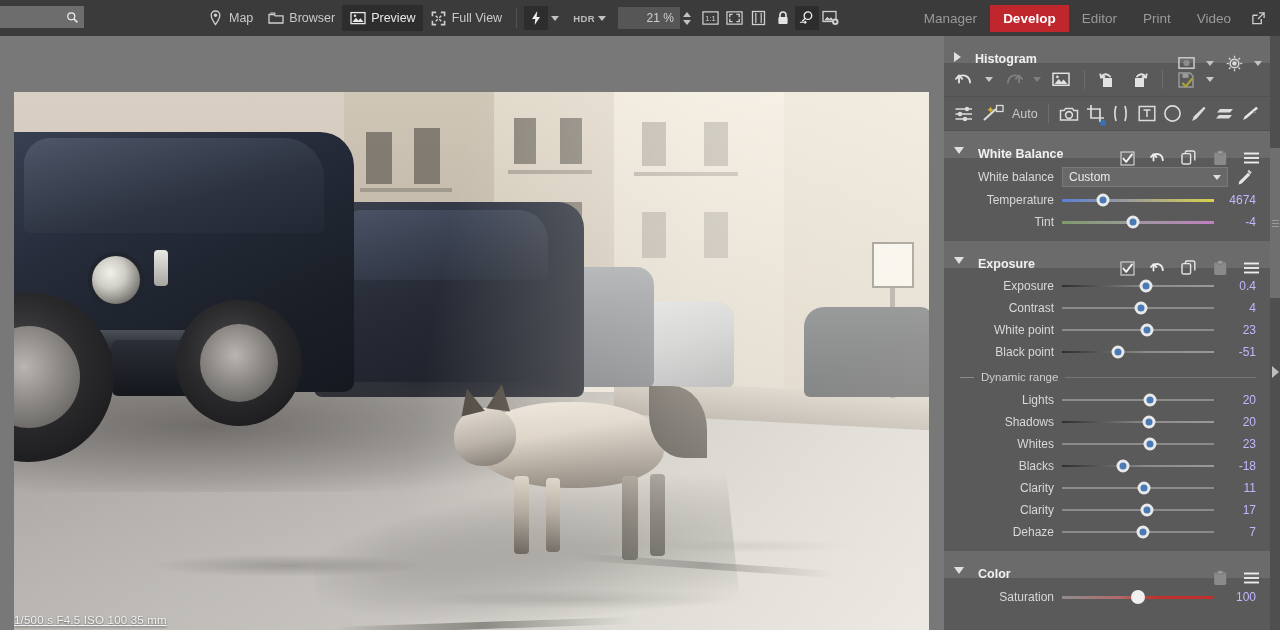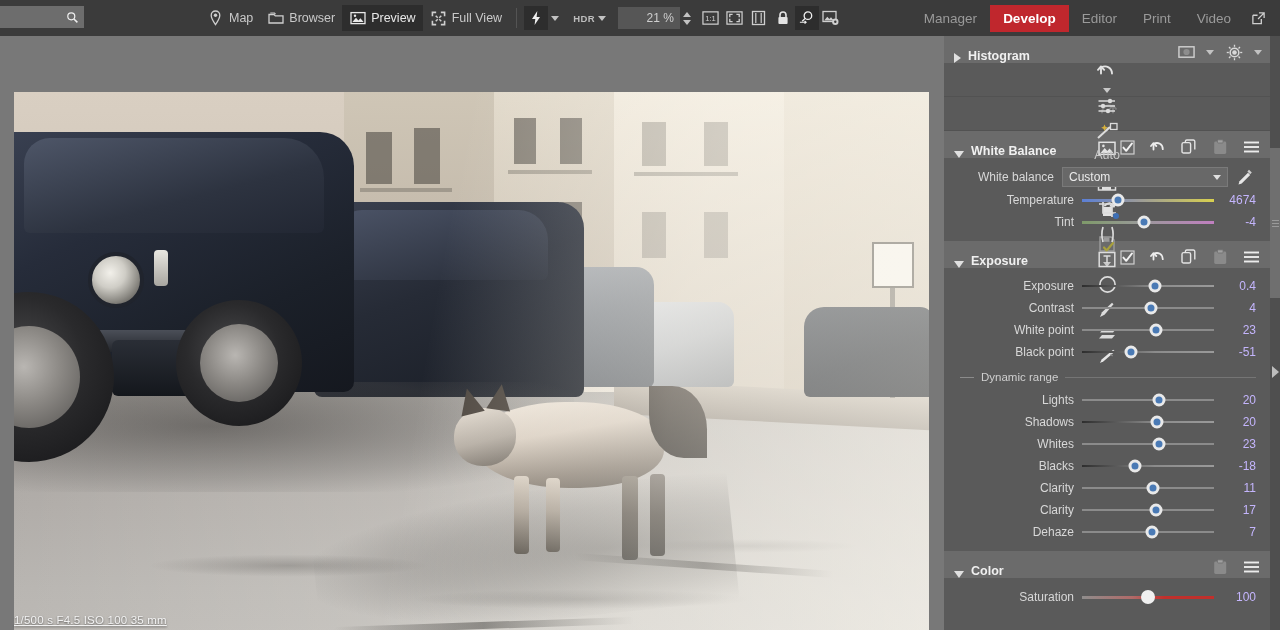--- a/index.html
+++ b/index.html
@@ -209,39 +209,39 @@
     text-shadow: 0 1px 2px rgba(0,0,0,.5);
     text-decoration: underline;
   }
 
   
   #panel {
     position: absolute; right: 0; top: 36px; width: 336px; height: 594px;
     background: #5a5a5a; overflow: hidden;
   }
   .sect-hdr {
-    height: 27px; display:flex; align-items:flex-end;
-    background: #6b6b6b; padding: 0 8px 0 10px; gap:7px;
+    height: 27px; display:flex; align-items:flex-start;
+    background: #6b6b6b; padding: 16px 8px 0 10px; gap:14px;
   }
   .sect-hdr .ttl { color:#f0f0f0; font-size:12.5px; font-weight:bold; flex:1; }
   .tri-r { width:0;height:0;border-top:5px solid transparent;border-bottom:5px solid transparent;border-left:7px solid #e0e0e0; }
   .tri-d { width:0;height:0;border-left:5px solid transparent;border-right:5px solid transparent;border-top:7px solid #e0e0e0; }
   .hdr-icons { display:flex; align-items:center; gap:9px; }
 
   .tool-row {
     height: 34px; display:flex; align-items:center; gap:9px;
-    padding: 0 10px; border-bottom: 1px solid #525252; flex-direction: column;
+    padding: 0 10px; border-bottom: 1px solid #525252;
   }
   .vsep { width:1px; height:19px; background:#6e6e6e; margin:0 3px; }
   .ibtn { width:22px;height:22px;display:flex;align-items:center;justify-content:center;cursor:default; }
   .auto-lbl { color:#c9c9c9; font-size:12.5px; }
 
   .adj-body { padding: 7px 0 8px 0; }
   .row {
-    display:flex; align-items:center; height:22px; padding: 0 14px 0 0; margin-left: 20px;
+    display:flex; align-items:center; height:22px; padding: 0 14px 0 0;
   }
   .row .lbl {
     width: 118px; text-align:right; color:#d8d8d8; font-size:12px; padding-right:8px;
     white-space:nowrap;
   }
   .track-wrap { position:relative; flex:1; height:22px; display:flex; align-items:center; }
   .track { position:relative; width:100%; height:2px; background:#8b8b8b; }
   .track.grad-temp { height:3px; background: linear-gradient(90deg,#5b7fd6 0%,#9a9a9a 42%,#d8d04f 100%); }
   .track.grad-tint { height:3px; background: linear-gradient(90deg,#7f9a6a 0%,#9a9a9a 45%,#c07fc0 100%); }
   .track.grad-sat  { height:3px; background: linear-gradient(90deg,#8f8d8c 0%,#b06a68 38%,#c0302c 62%,#c0302c 100%); }

